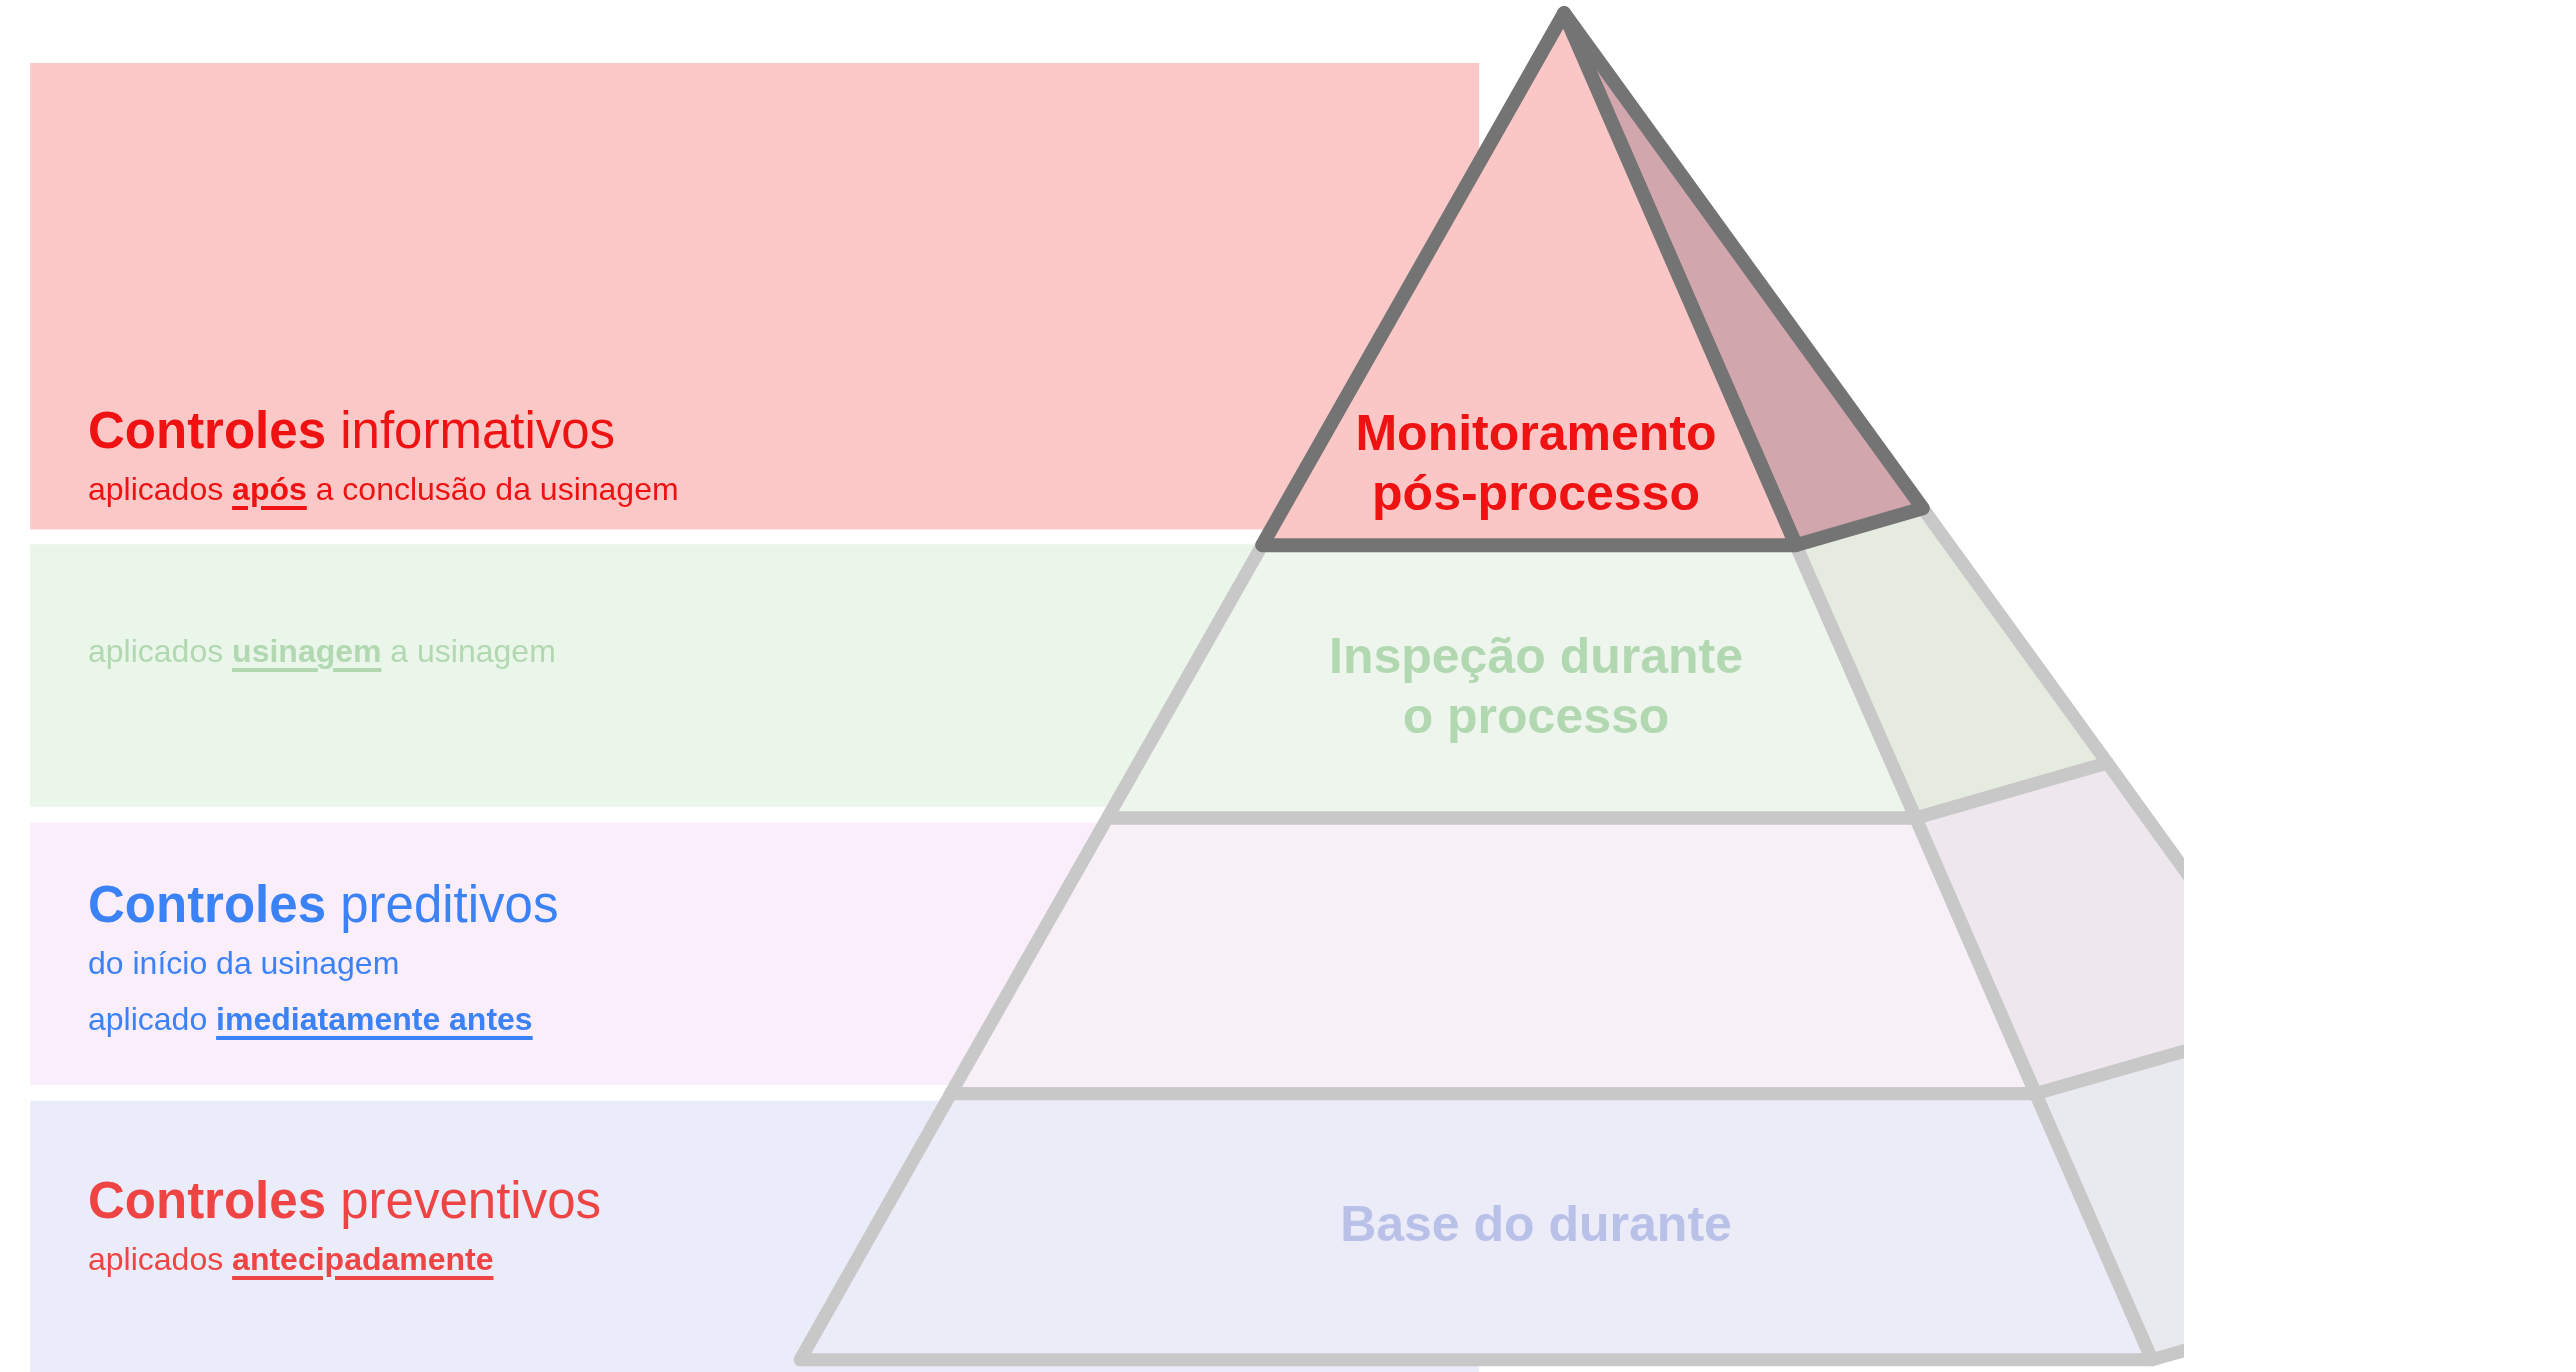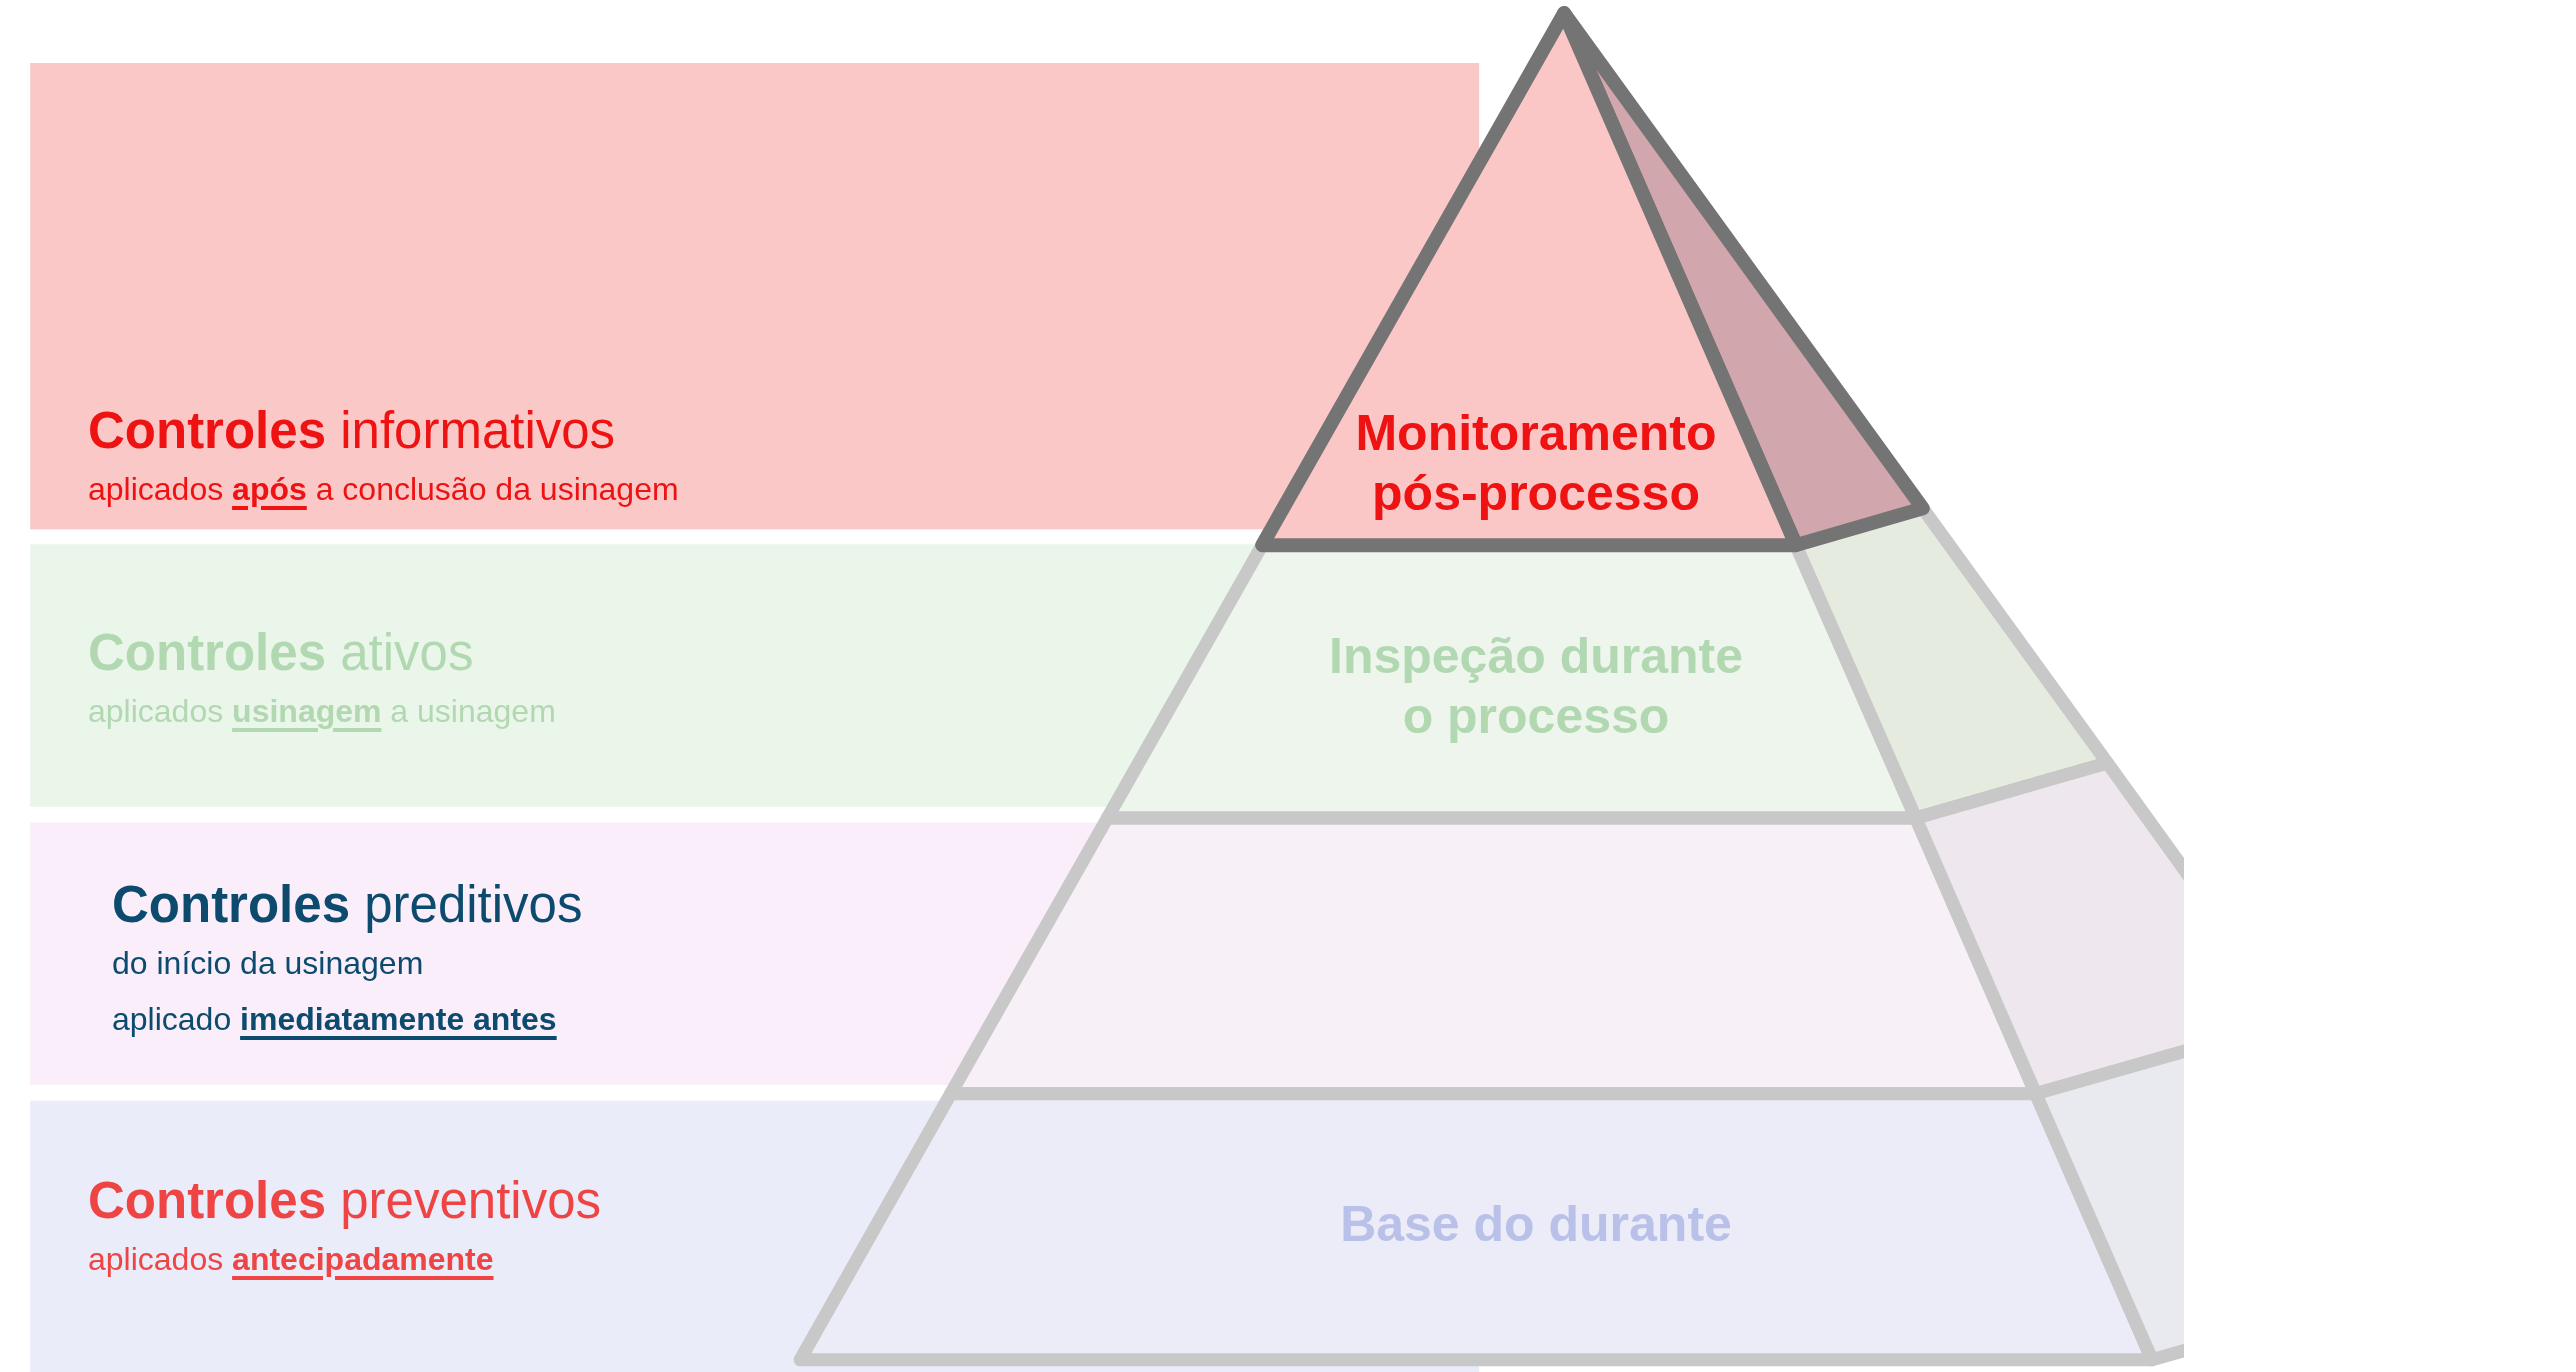--- a/index.html
+++ b/index.html
@@ -61,25 +61,24 @@
       <polygon points="1787,15 1442,623 2052,623" fill="#fbc6c6" stroke="#747474"></polygon>
     </g>
   </svg>
 
   <div class="band-text" style="top: 401px; color: rgb(238, 18, 18);">
     <div class="band-title"><span class="b">Controles</span><span> informativos</span></div>
     <div class="band-sub"><span>aplicados </span><span class="u">após</span><span> a conclusão da usinagem</span></div>
   </div>
 
   <div class="band-text" style="top: 623px; color: rgb(178, 216, 178);">
-    <div class="band-title"><span class="b">Controles</span><span> ativos</span></div>
     <div class="band-sub"><span>aplicados </span><span class="u">usinagem</span><span> a usinagem</span></div>
   </div>
 
-  <div class="band-text" style="top: 875px; color: #0c4a6e; margin-left: 24px;">
+  <div class="band-text" style="top: 875px; color: #3b82f6;">
     <div class="band-title"><span class="b">Controles</span><span> preditivos</span></div>
     <div class="band-sub">do início da usinagem</div>
     <div class="band-sub"><span>aplicado </span><span class="u">imediatamente antes</span><span></span></div>
   </div>
 
   <div class="band-text" style="top: 1171px; color: #ef4444;">
     <div class="band-title"><span class="b">Controles</span><span> preventivos</span></div>
     <div class="band-sub"><span>aplicados </span><span class="u">antecipadamente</span><span></span></div>
   </div>
 

